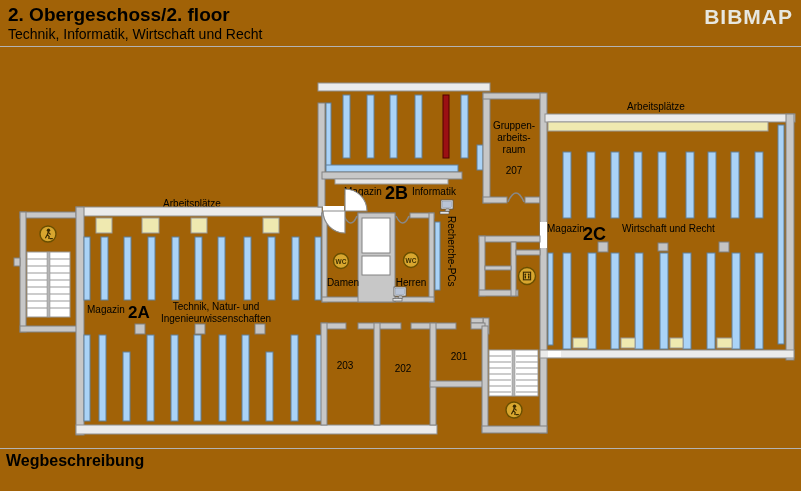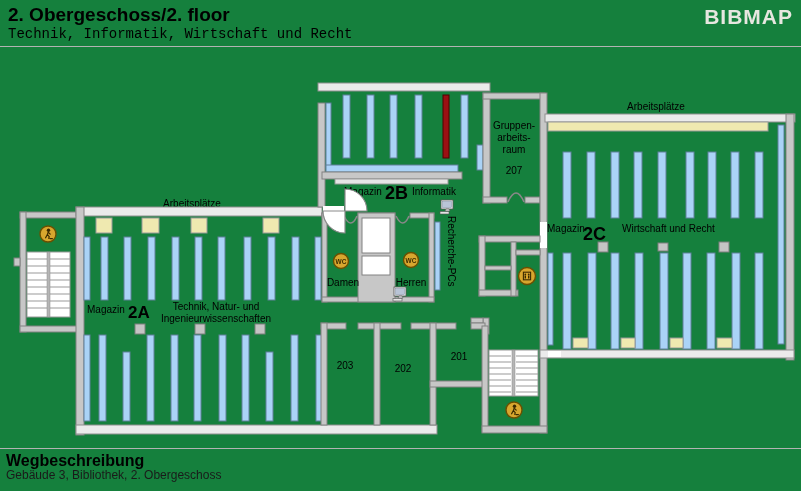--- a/index.html
+++ b/index.html
@@ -1,19 +1,19 @@
 <!DOCTYPE html>
 <html><head>
 <meta charset="utf-8">
 <style>
   html,body{margin:0;padding:0;background:#fff;}
-  #page{position:relative;width:801px;height:491px;background:#15803d;overflow:hidden;
+  #page{position:relative;width:801px;height:491px;background:#a16207;overflow:hidden;
         font-family:"Liberation Sans","DejaVu Sans",sans-serif;}
   .hdr-title{position:absolute;left:8px;top:4px;font-size:19px;font-weight:bold;color:#000;}
-  .hdr-sub{position:absolute;left:8px;top:26px;font-size:14px;color:#000;font-family:Liberation Mono, monospace;}
+  .hdr-sub{position:absolute;left:8px;top:26px;font-size:14px;color:#000;}
   .hdr-logo{position:absolute;right:8px;top:5px;font-size:21px;font-weight:bold;
             letter-spacing:1px;color:#e7e7e0;}
   .rule{position:absolute;left:0;width:801px;height:0;border-top:1px solid #b3b3b3;}
   .ftr-head{position:absolute;left:6px;top:452px;font-size:16px;font-weight:bold;color:#000;}
   .ftr-text{position:absolute;left:6px;top:468px;font-size:12px;color:#1a1a1a;}
   svg{position:absolute;left:0;top:0;}
   .wall{fill:#c7c7c7;stroke:#828282;stroke-width:1;}
   .lwall{fill:#ebebeb;stroke:#8f8f8f;stroke-width:1;}
   .shelf{fill:#aad3f7;stroke:#60809c;stroke-width:1;}
   .hshelf{fill:#9b1013;stroke:#500000;stroke-width:1;}
@@ -297,15 +297,14 @@
         <circle class="gold" r="8"></circle>
         <circle class="pictf" cx="0.5" cy="-3.8" r="1.7"></circle>
         <path class="pict" d="M0.3 -2.2 L-0.6 0.6 L-2.4 3.8 M-0.6 0.6 L1.2 2.6 L0.8 4.4 M0.2 -1.8 L2.2 0.2 M2 4.6 H4.4"></path>
       </g>
     </g>
 
   </svg>
 
   <div class="rule" style="top:448px;"></div>
   <div class="ftr-head">Wegbeschreibung</div>
-  <div class="ftr-text">Gebäude 3, Bibliothek, 2. Obergeschoss</div>
 
 </div>
 
 </body></html>

